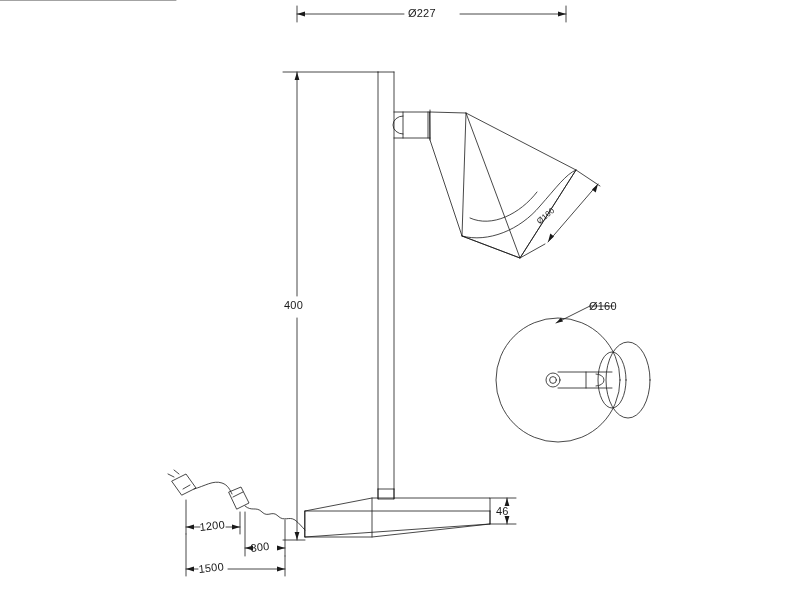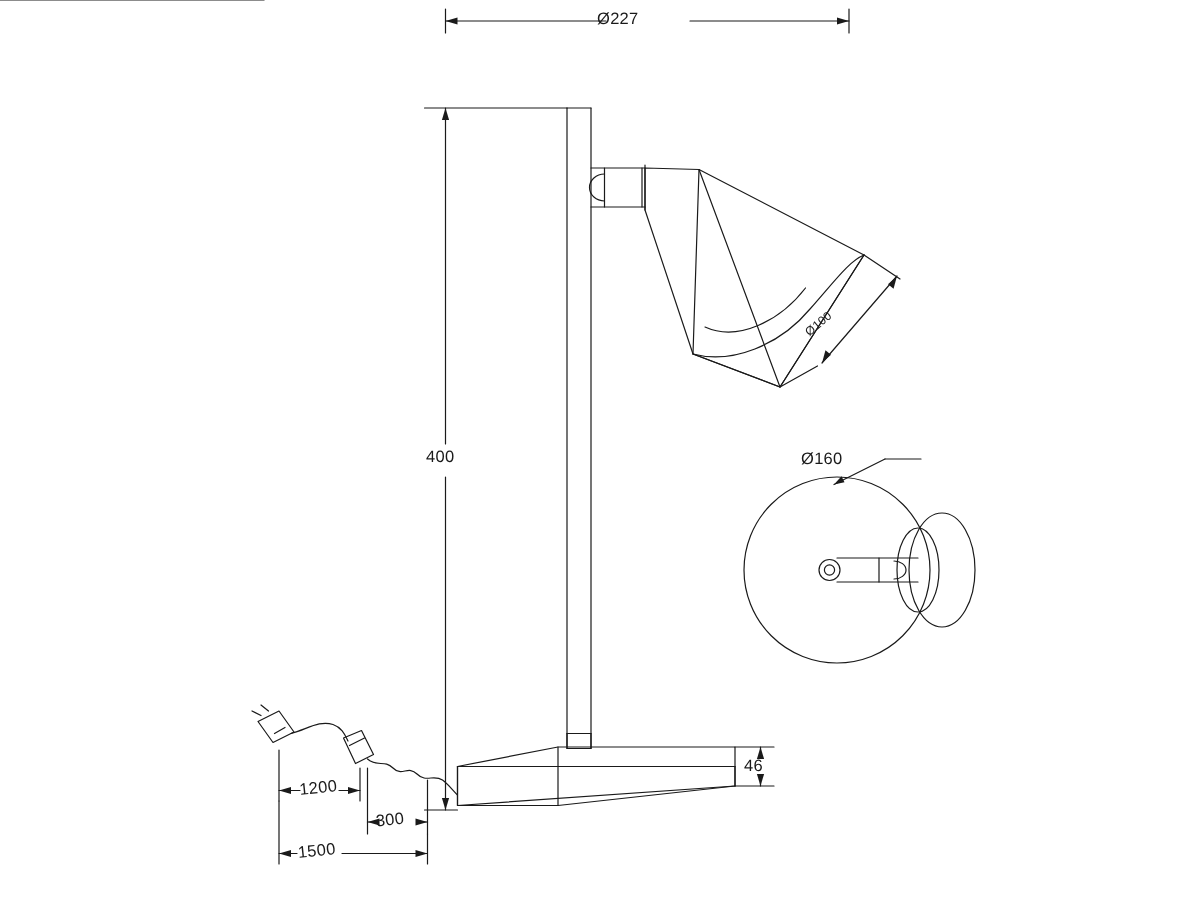--- a/index.html
+++ b/index.html
@@ -182,27 +182,27 @@
         <line x1="285" y1="556" x2="285" y2="576"></line>
         <line x1="186" y1="569" x2="198" y2="569"></line>
         <line x1="228" y1="569" x2="285" y2="569"></line>
         <path d="M186,569 L194,566.6 L194,571.4 Z" fill="#1a1a1a" stroke="none"></path>
         <path d="M285,569 L277,566.6 L277,571.4 Z" fill="#1a1a1a" stroke="none"></path>
       </g>
 
     </g>
   </svg>
 
-  <div class="dim-label" style="left:398px; top:7px;">Ø227</div>
+  <div class="dim-label" style="left:408px; top:7px;">Ø227</div>
 
   <div class="dim-label" style="left:284px; top:299px;">400</div>
 
   <div class="dim-label small rot" style="left:535px; top:219px; transform: rotate(-40deg);">Ø100</div>
 
-  <div class="dim-label" style="left:534px; top:300px;">Ø160</div>
+  <div class="dim-label" style="left:589px; top:300px;">Ø160</div>
 
   <div class="dim-label" style="left:496px; top:505px;">46</div>
 
   <div class="dim-label rot" style="left:199px; top:521px; transform: rotate(-6deg);">1200</div>
 
   <div class="dim-label rot" style="left:250px; top:542px; transform: rotate(-6deg);">300</div>
 
   <div class="dim-label rot" style="left:198px; top:563px; transform: rotate(-6deg);">1500</div>
 
 </div>

